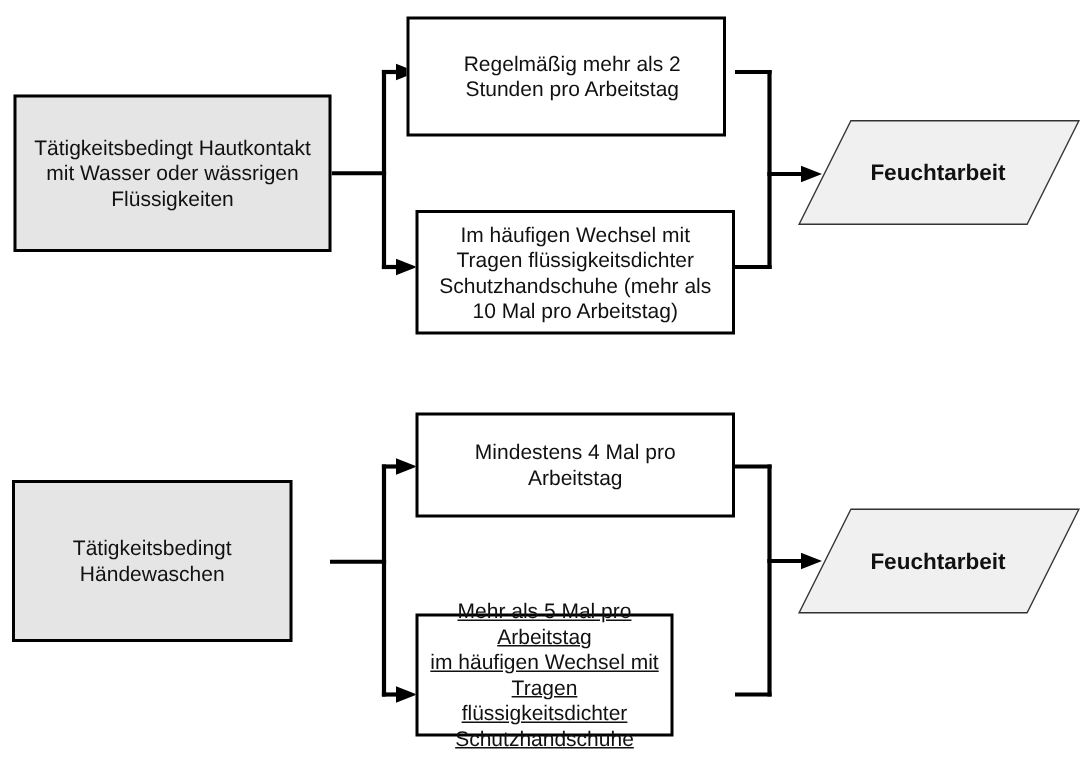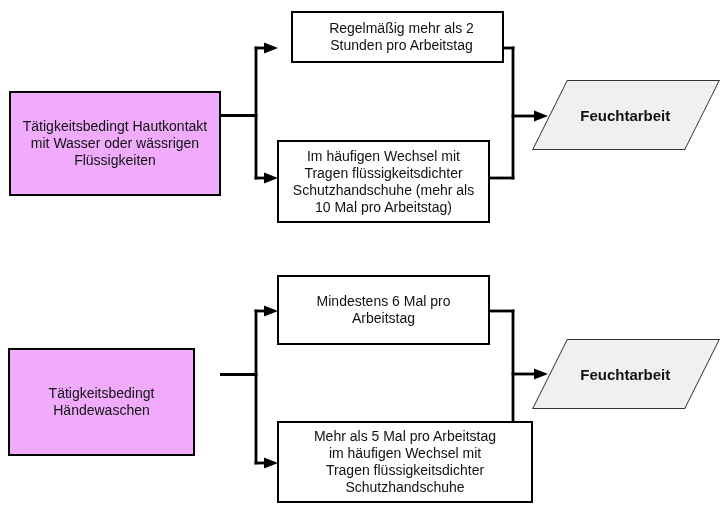--- a/index.html
+++ b/index.html
@@ -23,21 +23,21 @@
     border: 2px solid #000000;
     display: flex;
     align-items: center;
     justify-content: center;
     text-align: center;
     font-size: 14px;
     line-height: 17px;
     white-space: pre-line;
     padding: 2px 6px;
   }
-  .box.gray  { background: #f0abfc; margin-top: 28px; }
+  .box.gray  { background: #e5e5e5; }
   .box.white { background: #ffffff; }
   .para {
     position: absolute;
     box-sizing: border-box;
     border: 1.5px solid #333333;
     background: #f0f0f0;
     transform: skewX(-26.565deg);
     transform-origin: 0 0;
     display: flex;
     align-items: center;
@@ -86,39 +86,39 @@
       <polygon points="278,311 264,305.5 264,316.5"></polygon>
       <polygon points="278,463 264,457.5 264,468.5"></polygon>
       <polygon points="548,374 534,368.5 534,379.5"></polygon>
     </g>
   </svg>
 
   <div class="box gray" style="left:9px; top:63px; width:212px; height:105px;">Tätigkeitsbedingt Hautkontakt
 mit Wasser oder wässrigen
 Flüssigkeiten</div>
 
-  <div class="box white" style="left:291px; top:11px; width:213px; height:52px;padding-left:14px;">Regelmäßig mehr als 2
+  <div class="box white" style="left:271px; top:11px; width:213px; height:80px;padding-left:14px;">Regelmäßig mehr als 2
 Stunden pro Arbeitstag</div>
 
   <div class="box white" style="left:277px; top:140px; width:213px; height:83px;">Im häufigen Wechsel mit
 Tragen flüssigkeitsdichter
 Schutzhandschuhe (mehr als
 10 Mal pro Arbeitstag)</div>
 
   <div class="para" style="left:567px; top:80px; width:153px; height:70px;">
     <span class="label">Feuchtarbeit</span>
   </div>
 
   <div class="box gray" style="left:8px; top:320px; width:187px; height:108px;">Tätigkeitsbedingt
 Händewaschen</div>
 
-  <div class="box white" style="left:277px; top:275px; width:213px; height:70px;">Mindestens 6 Mal pro
+  <div class="box white" style="left:277px; top:275px; width:213px; height:70px;">Mindestens 4 Mal pro
 Arbeitstag</div>
 
-  <div class="box white" style="left:277px; top:421px; width:256px; height:82px;">Mehr als 5 Mal pro Arbeitstag
+  <div class="box white" style="left:277px; top:409px; width:172px; height:82px;text-decoration:underline;">Mehr als 5 Mal pro Arbeitstag
 im häufigen Wechsel mit
 Tragen flüssigkeitsdichter
 Schutzhandschuhe</div>
 
   <div class="para" style="left:567px; top:339px; width:153px; height:70px;">
     <span class="label">Feuchtarbeit</span>
   </div>
 
 </div>
 

